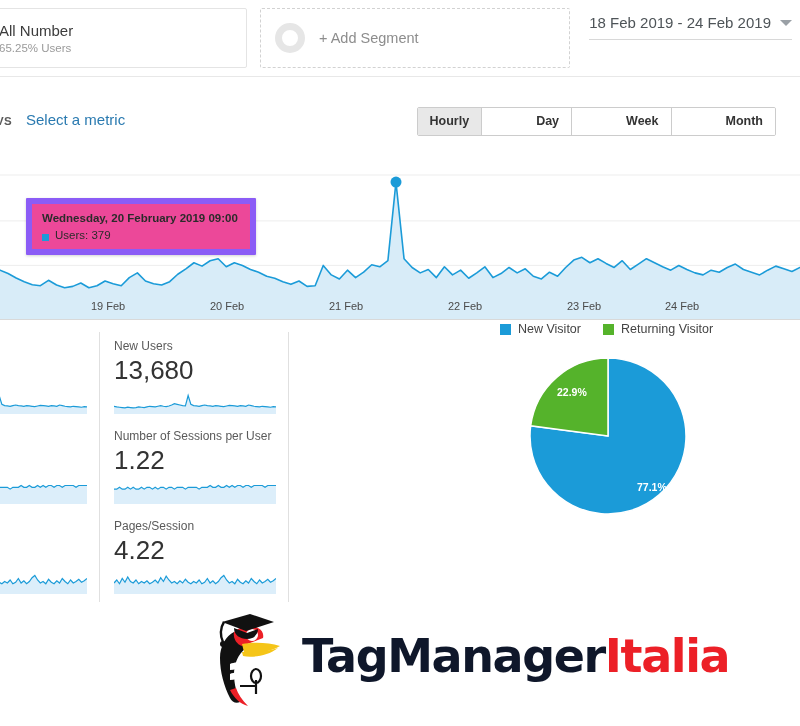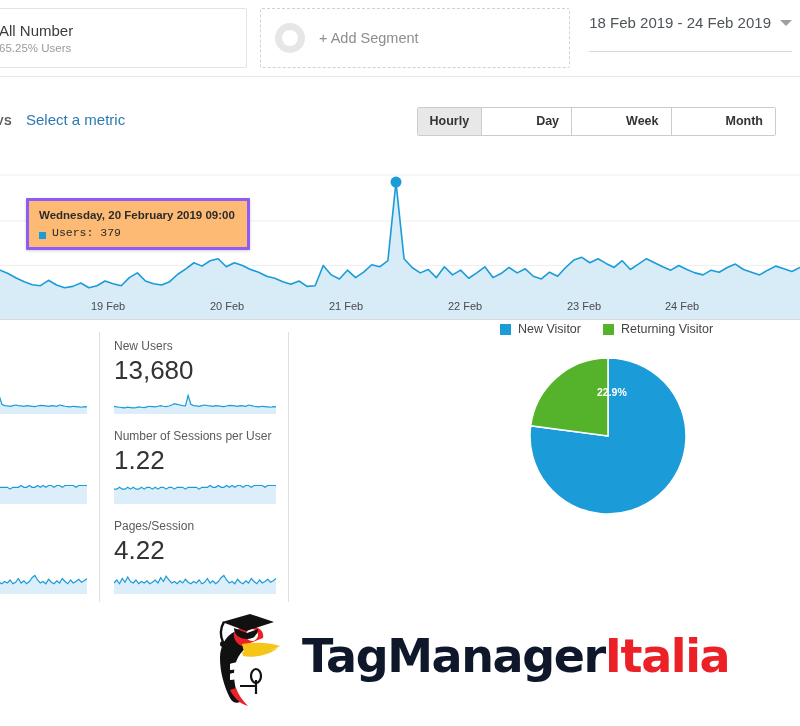--- a/index.html
+++ b/index.html
@@ -72,21 +72,21 @@
     font-size: 14.5px;
     color: #8d8d8d;
     white-space: nowrap;
   }
   #date-range {
     position: absolute;
     right: 8px; top: 14px;
     display: flex;
     align-items: center;
     border-bottom: 1px solid #d8d8d8;
-    padding-bottom: 20px;
+    padding-bottom: 8px;
     cursor: pointer;
   }
   #date-range-text {
     font-size: 15px;
     color: #4e5458;
     white-space: nowrap;
   }
   #date-range-caret {
     margin-left: 9px;
     width: 0; height: 0;
@@ -147,38 +147,37 @@
   
   #main-chart {
     position: absolute;
     left: 0; top: 155px;
     width: 800px; height: 165px;
   }
   #main-chart-svg { display: block; }
   #chart-tooltip {
     position: absolute;
     left: 26px; top: 198px;
-    background: #fdba74;
-    border: 3px solid #8b5cf6;
+    background: #ec4899;
+    border: 6px solid #8b5cf6;
     box-shadow: 0 1px 3px rgba(0,0,0,.18);
     padding: 7px 12px 8px 10px;
     border-radius: 1px;
   }
   #chart-tooltip .tt-title {
     font-size: 11.5px;
     font-weight: bold;
     color: #2b2b2b;
     white-space: nowrap;
     line-height: 15px;
   }
   #chart-tooltip .tt-row {
     display: flex;
     align-items: flex-end;
     margin-top: 3px;
-    font-family: Liberation Mono, monospace;
   }
   #chart-tooltip .tt-swatch {
     width: 7px; height: 7px;
     background: #1b9bd8;
     margin-right: 6px;
   }
   #chart-tooltip .tt-text {
     font-size: 11.5px;
     color: #2b2b2b;
     white-space: nowrap;
@@ -262,21 +261,20 @@
     position: absolute;
     left: 521px; top: 356px;
     width: 175px; height: 160px;
   }
   .pie-pct {
     position: absolute;
     font-size: 10.5px;
     color: #ffffff;
     font-weight: bold;
     white-space: nowrap;
-    margin-left: 40px;
   }
   #pie-pct-returning { left: 36px; top: 30px; }
   #pie-pct-new { left: 116px; top: 125px; }
 
   
   #logo {
     position: absolute;
     left: 190px; top: 600px;
     width: 420px; height: 112px;
     display: flex;

